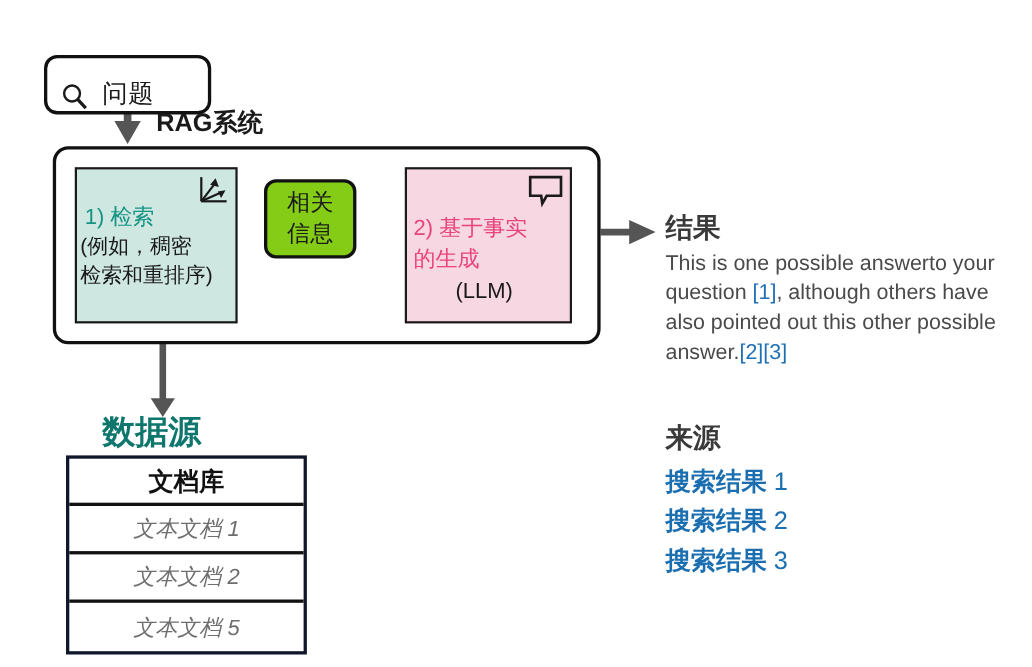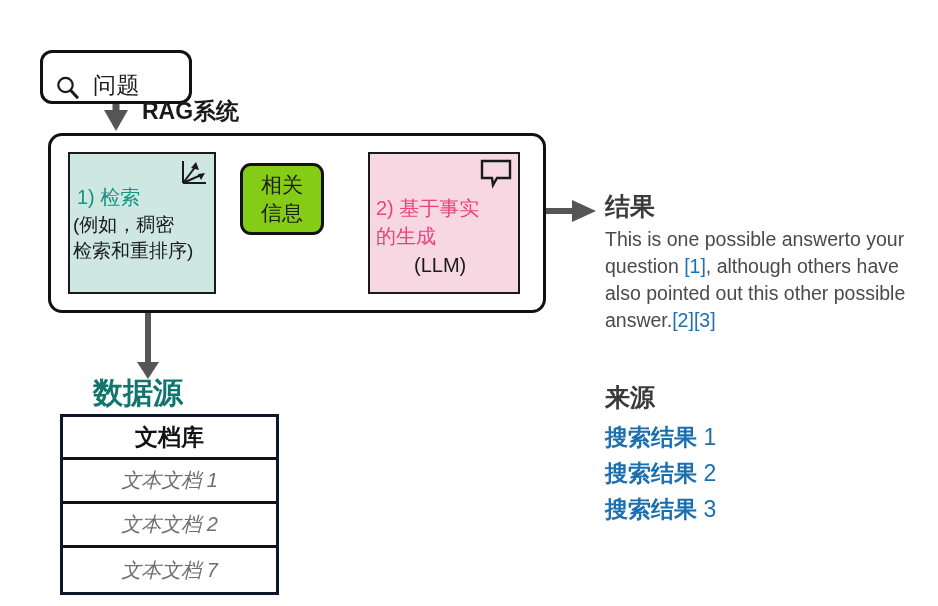--- a/index.html
+++ b/index.html
@@ -237,21 +237,21 @@
   </div>
   <div class="llm">(LLM)</div>
 </div>
 
 <div id="datasource-label" class="abs">数据源</div>
 
 <div id="doc-table" class="abs">
   <div class="hdr">文档库</div>
   <div class="row">文本文档 1</div>
   <div class="row">文本文档 2</div>
-  <div class="row last">文本文档 7</div>
+  <div class="row last">文本文档 5</div>
 </div>
 
 <div id="result-heading" class="abs">结果</div>
 
 <div id="result-answer" class="abs"><span>This is one possible answerto your question </span><span class="cite">[1]</span><span>, although others have also pointed out this other possible answer.</span><span class="cite">[2]</span><span class="cite">[3]</span></div>
 
 <div id="sources-heading" class="abs">来源</div>
 
 <div id="sources-list" class="abs">
   <div class="src"><span>搜索结果</span> <span class="num">1</span></div>

